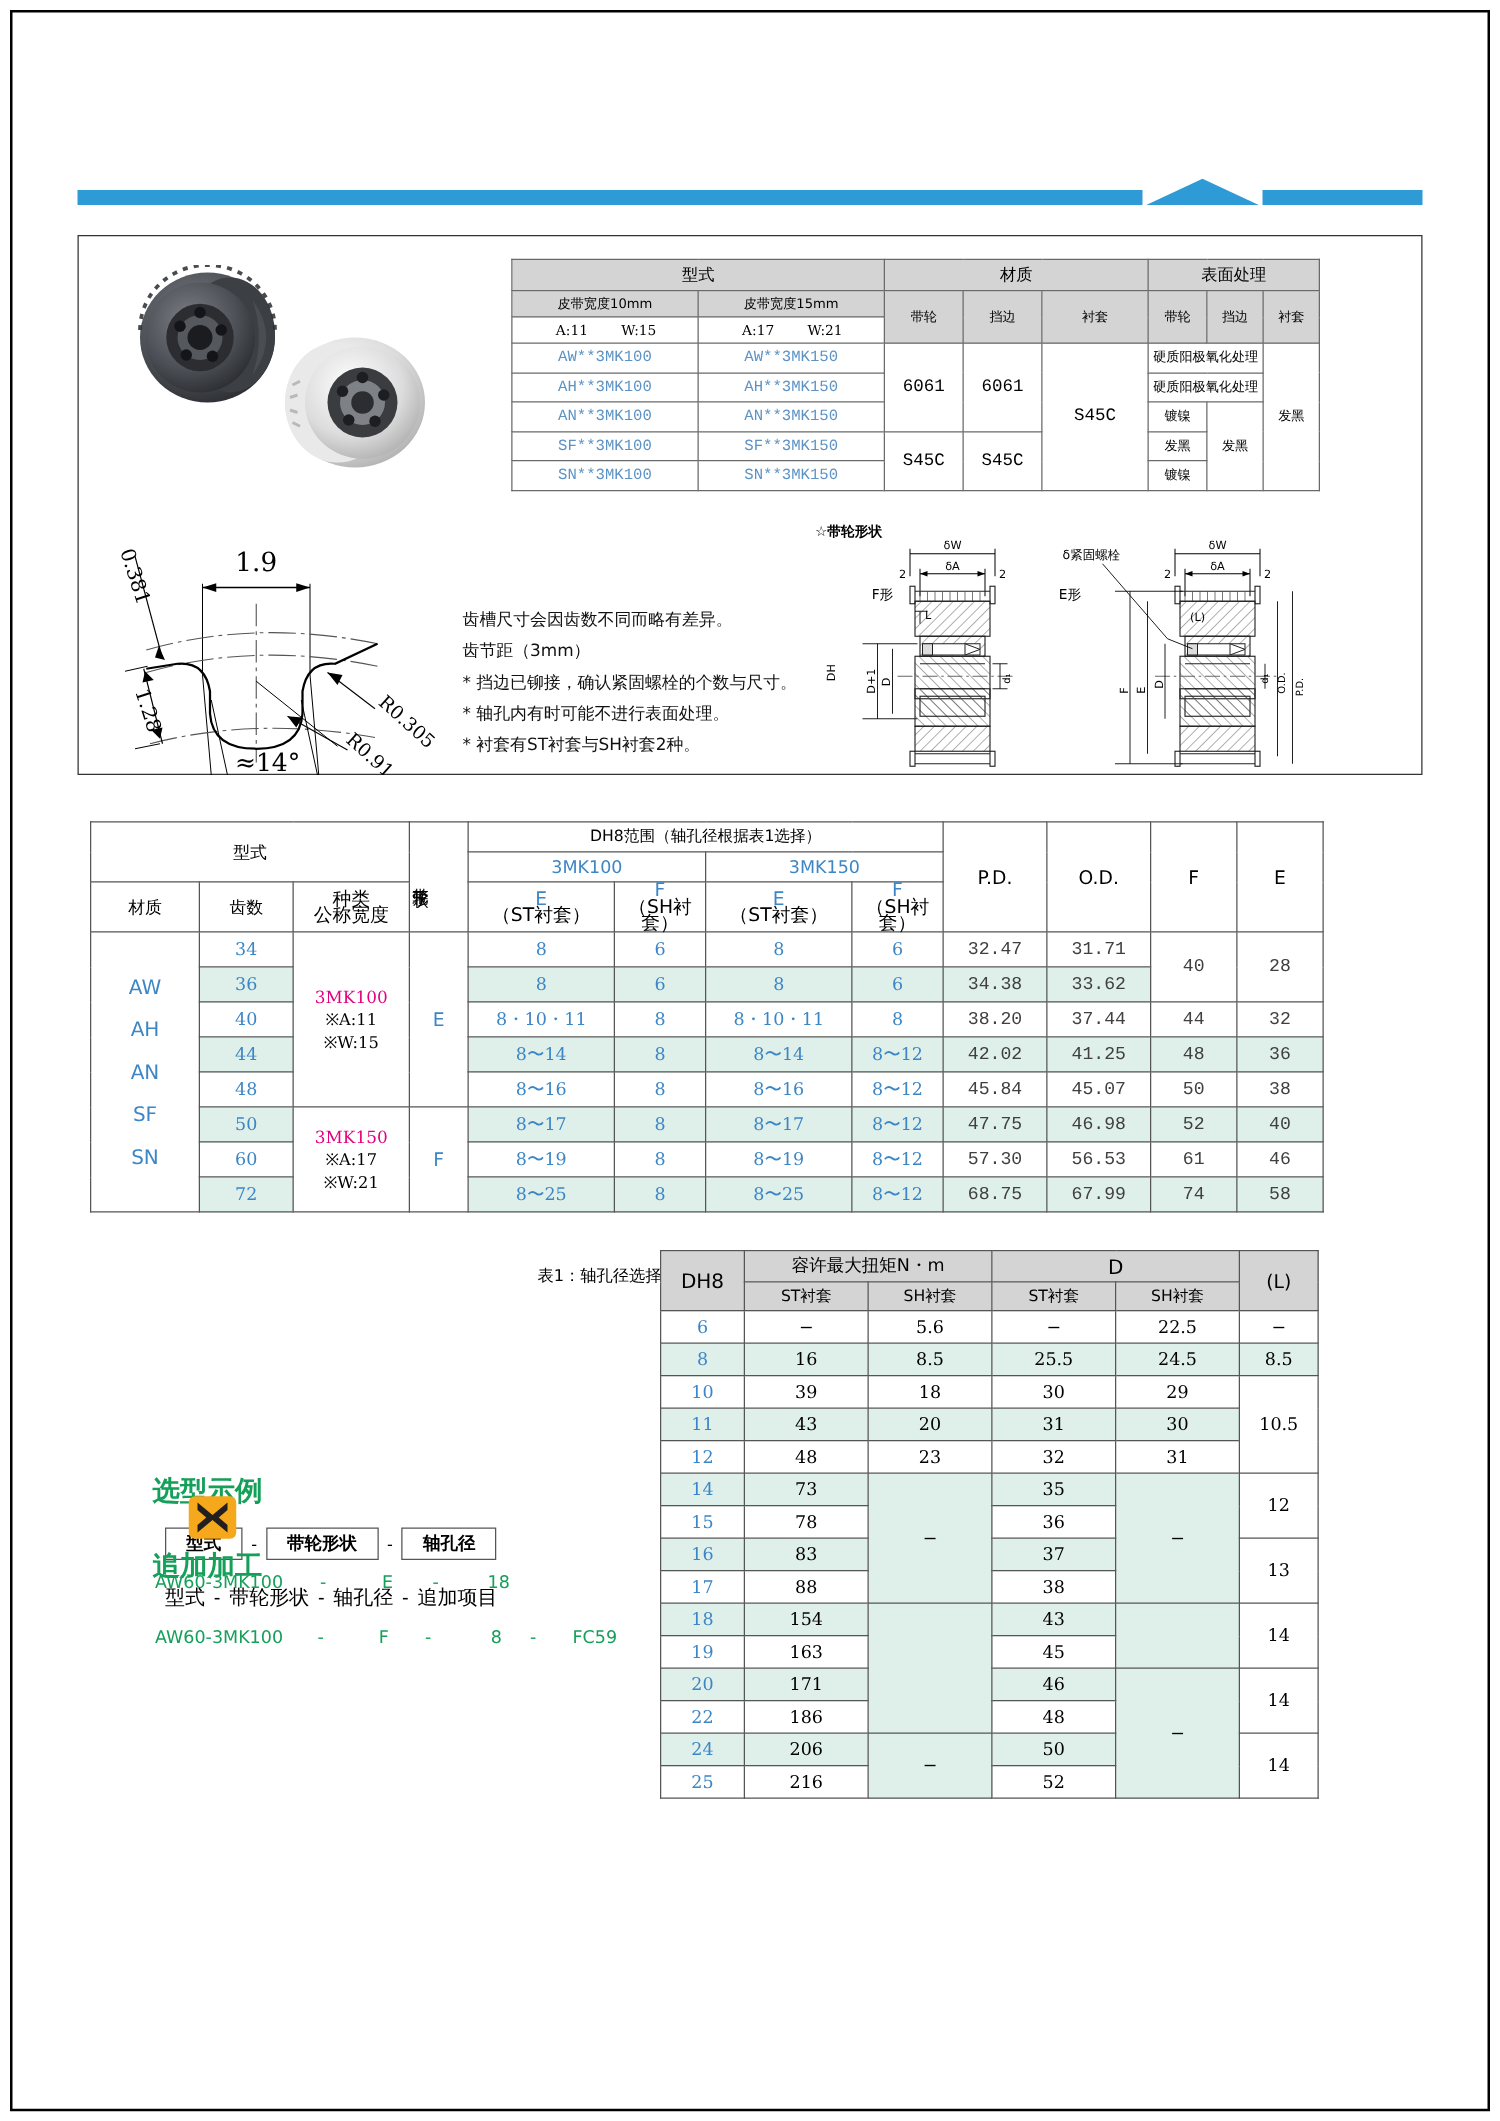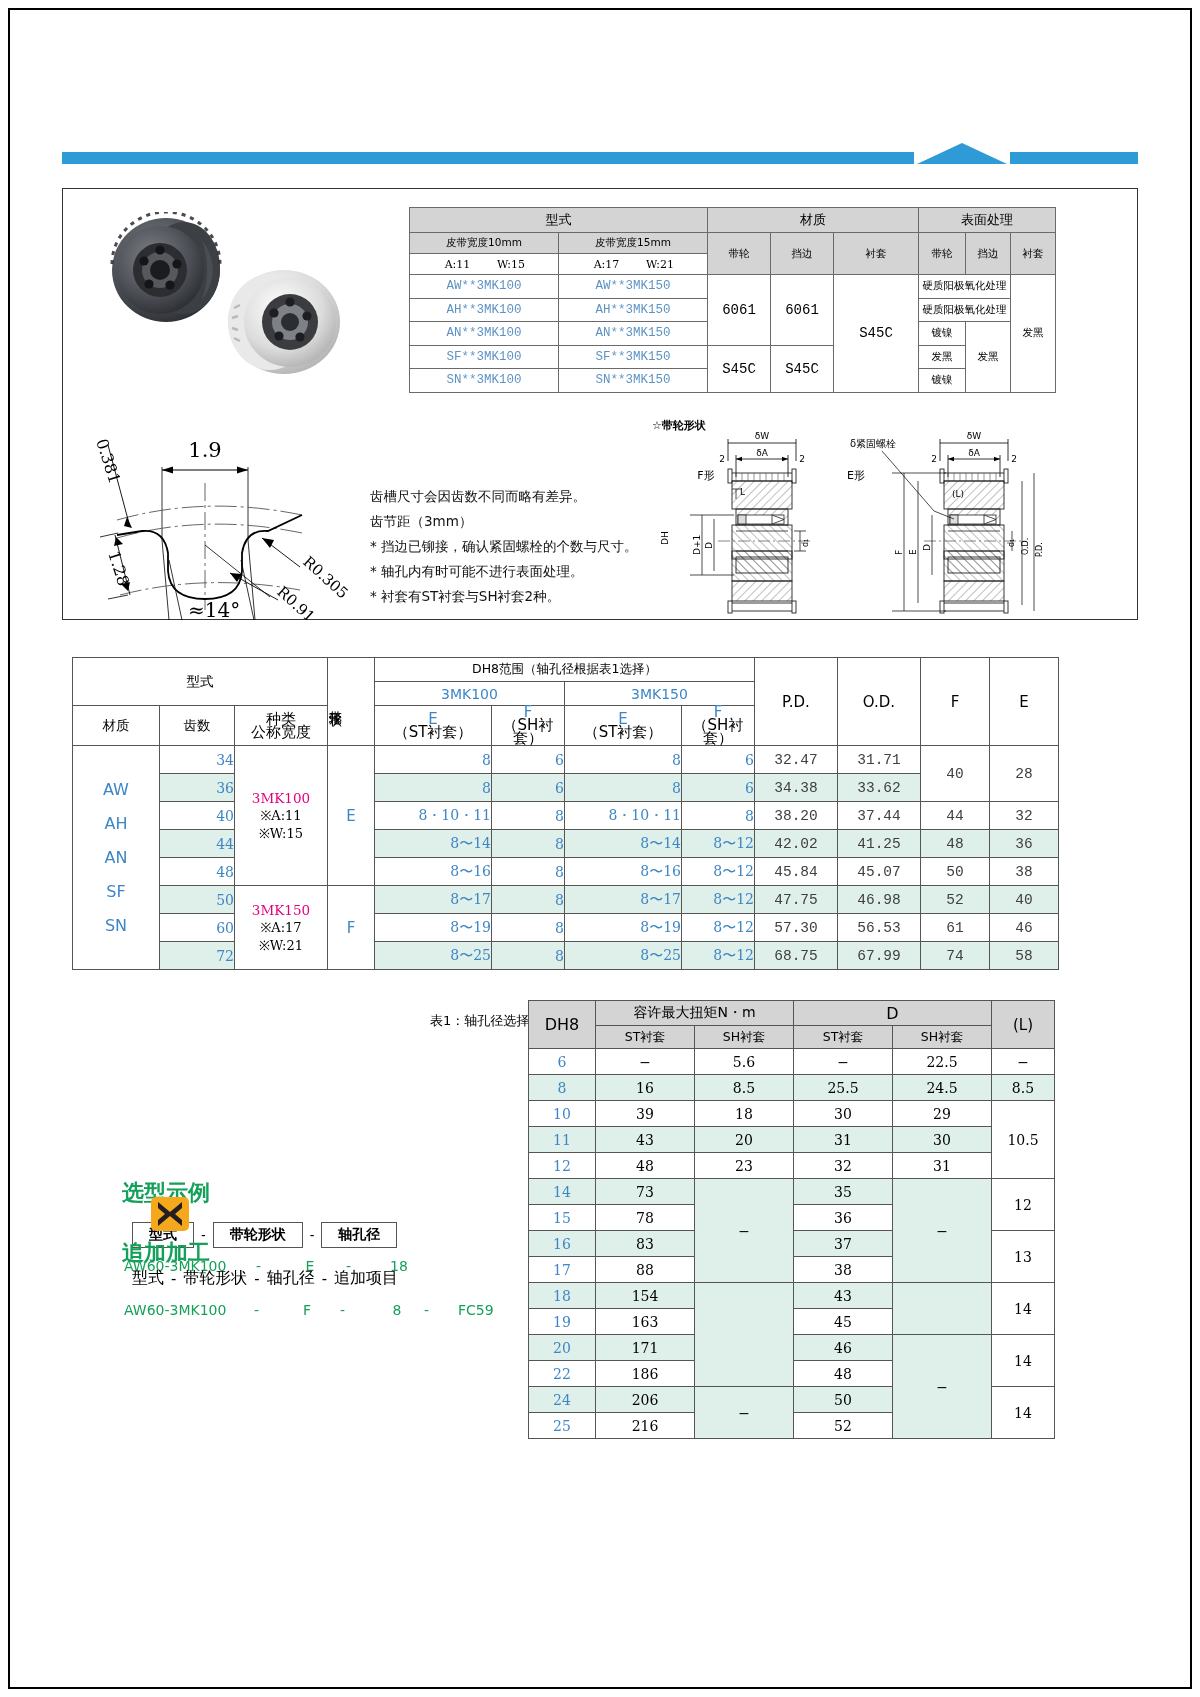--- a/index.html
+++ b/index.html
@@ -80,21 +80,21 @@
   .main-tbl{position:absolute;left:72px;top:657px;border-collapse:collapse;}
   .main-tbl td{
     border:1px solid #555;
     padding:0;text-align:center;vertical-align:middle;
     font-size:13px;font-weight:normal;
     font-family:"DejaVu Sans","Liberation Sans",sans-serif;
   }
   .main-tbl .h{font-size:13.5px;height:23px;}
   .main-tbl .hs{font-size:15px;line-height:13px;}
   .main-tbl .blue{color:#3d86c6;}
-  .main-tbl .num{font-family:"DejaVu Serif","Liberation Serif",serif;font-size:14px;color:#3d86c6;text-align:right;}
+  .main-tbl .num{font-family:"DejaVu Serif","Liberation Serif",serif;font-size:14px;color:#3d86c6;}
   .main-tbl .numk{font-family:Liberation Mono, monospace;font-size:14.5px;color:#404040;}
   .main-tbl .kind{font-family:"DejaVu Serif","Liberation Serif",serif;font-size:13px;}
   .main-tbl .pink{color:#e3007f;font-family:"DejaVu Serif","Liberation Serif",serif;font-size:13.5px;}
   .main-tbl .vert{writing-mode:vertical-rl;text-orientation:upright;letter-spacing:1px;font-size:13px;line-height:15px;}
   .main-tbl tr.alt td{background:#dff0ea;}
   .main-tbl td.white-cell{background:#ffffff !important;}
 
   
   .t1-label{position:absolute;left:430px;top:1012px;font-size:13px;
      font-family:"DejaVu Sans","Liberation Sans",sans-serif;}

